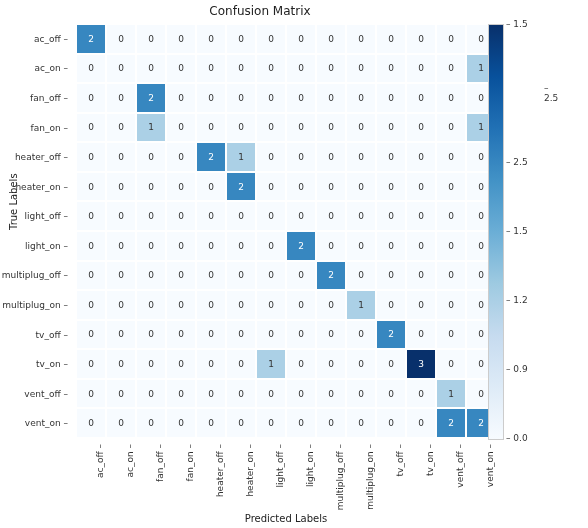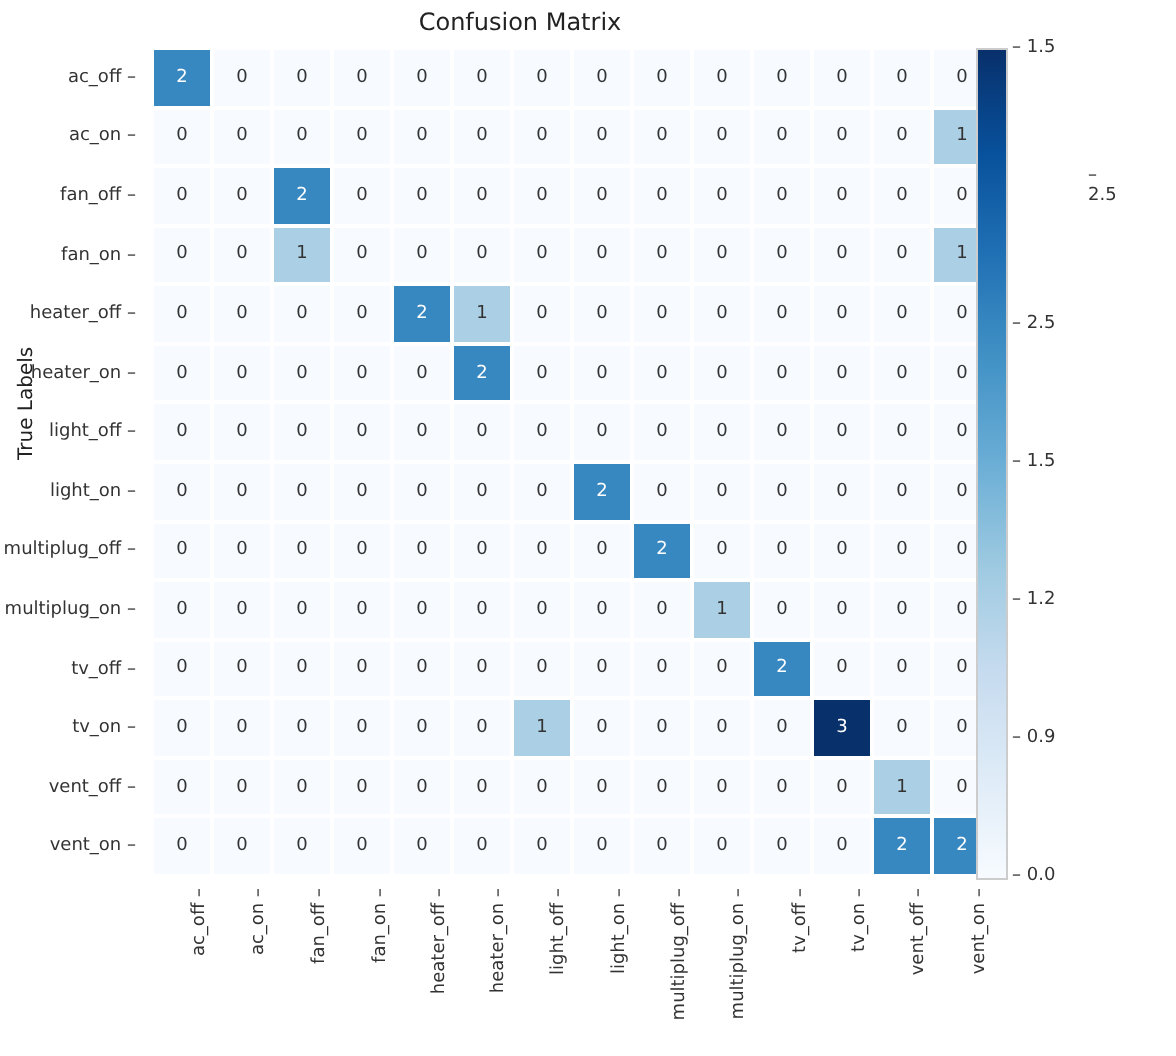--- a/index.html
+++ b/index.html
@@ -119,20 +119,21 @@
     transform: translateY(-50%);
   }
 </style>
 </head>
 <body>
 <div class="chart-wrap">
 
 <div class="title">Confusion Matrix</div>
 
 <div class="ylabel">True Labels</div>
+<div class="xlabel">Predicted Labels</div>
 
 <div class="row-labels" id="row-labels">
       <div class="row-label">ac_off  –</div>
       <div class="row-label">ac_on  –</div>
       <div class="row-label">fan_off  –</div>
       <div class="row-label">fan_on  –</div>
       <div class="row-label">heater_off  –</div>
       <div class="row-label">heater_on  –</div>
       <div class="row-label">light_off  –</div>
       <div class="row-label">light_on  –</div>

